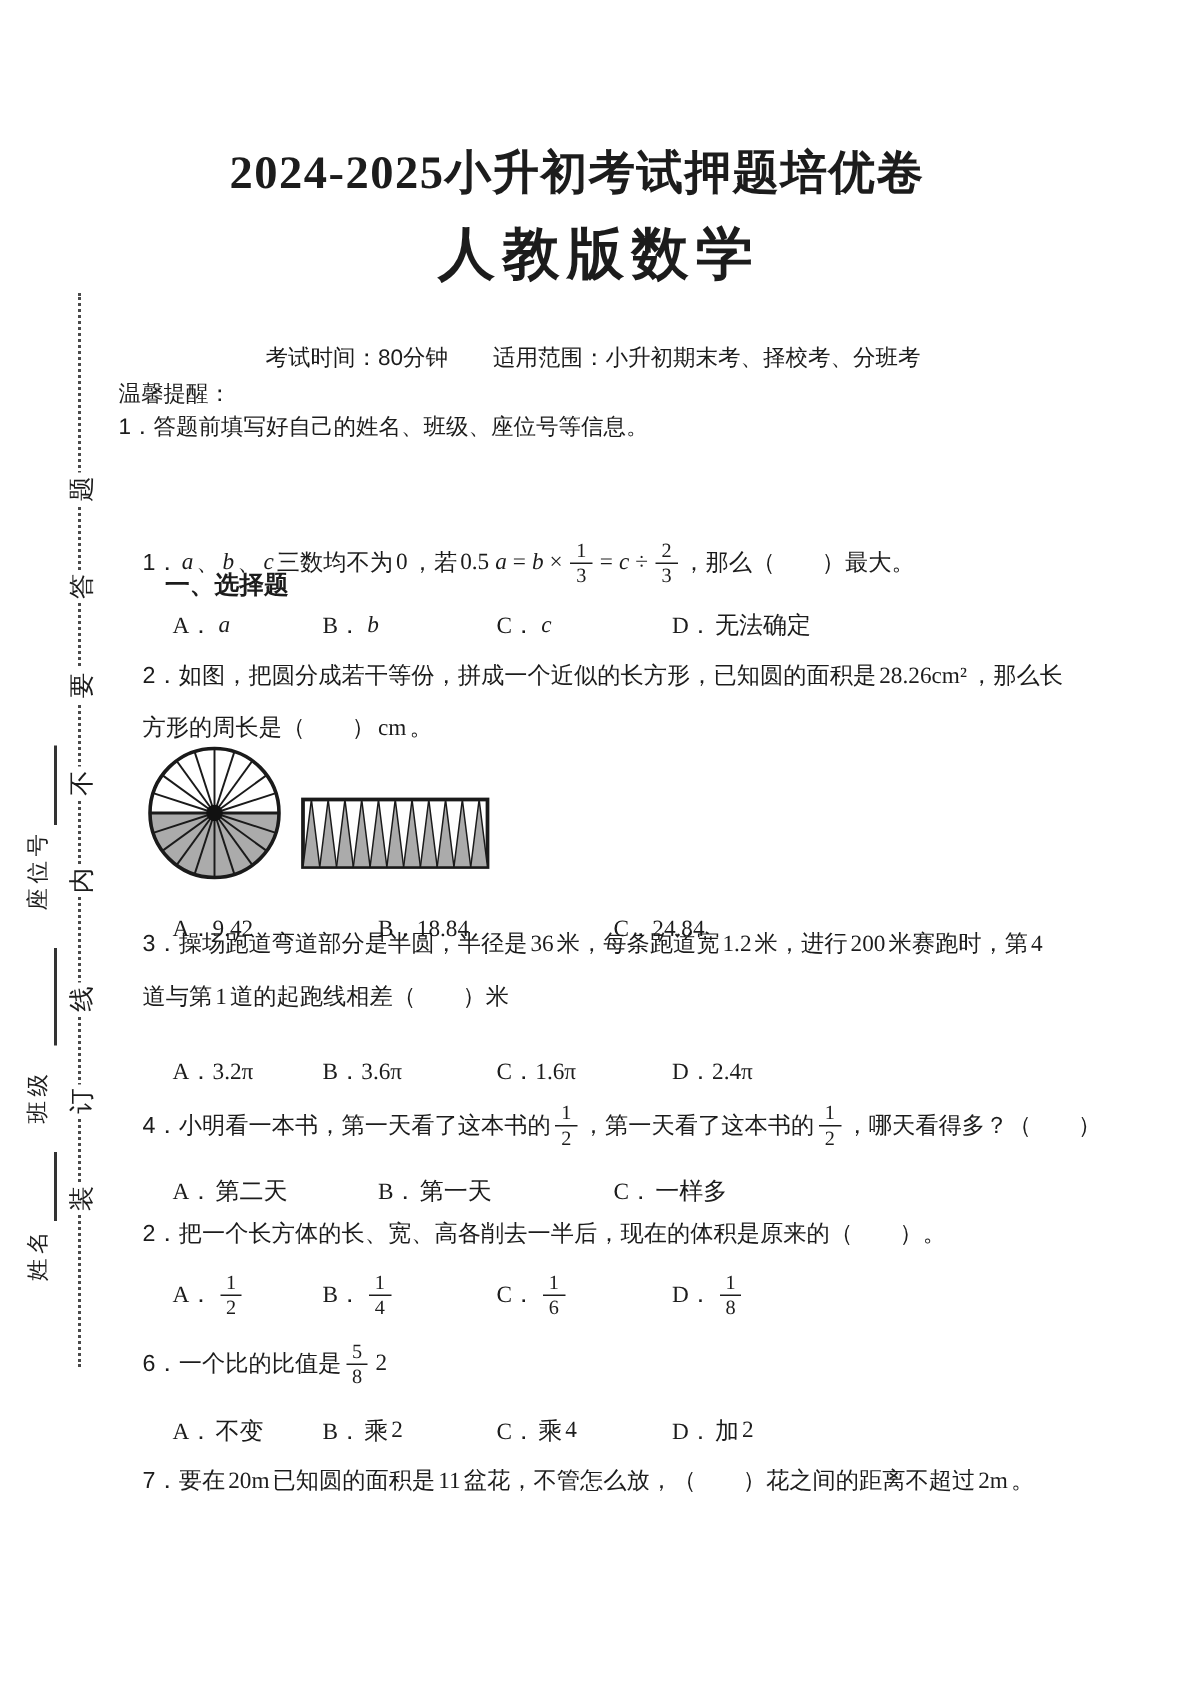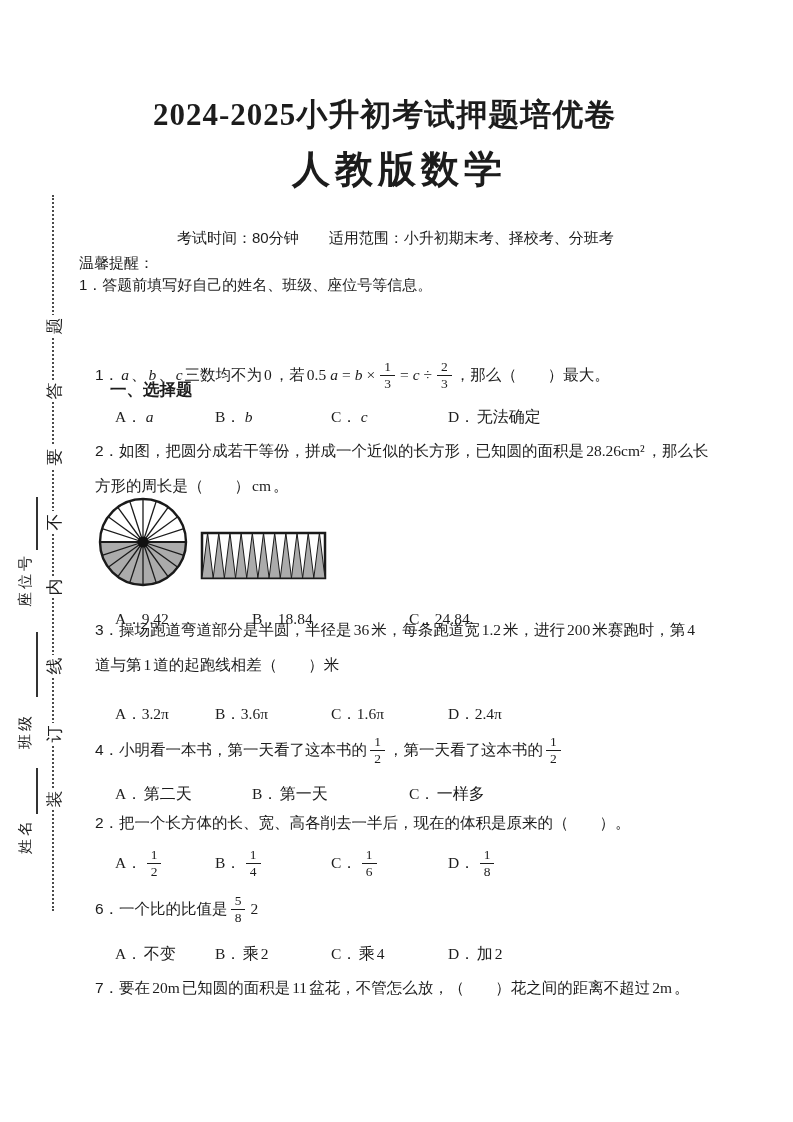--- a/index.html
+++ b/index.html
@@ -205,20 +205,21 @@
       <span>4．小明看一本书，第一天看了这本书的</span>
       <span class="frac">
         <span class="fnum">1</span>
         <span class="fden">2</span>
       </span>
       <span>，第一天看了这本书的</span>
       <span class="frac">
         <span class="fnum">1</span>
         <span class="fden">2</span>
       </span>
+      <span>，哪天看得多？（　　）</span>
     </div>
   <div class="optrow cols3" style="top:783px;height:22px;">
       <span class="opt">
         <span class="m">A．</span>
         <span>第二天</span>
       </span>
       <span class="opt">
         <span class="m">B．</span>
         <span>第一天</span>
       </span>

